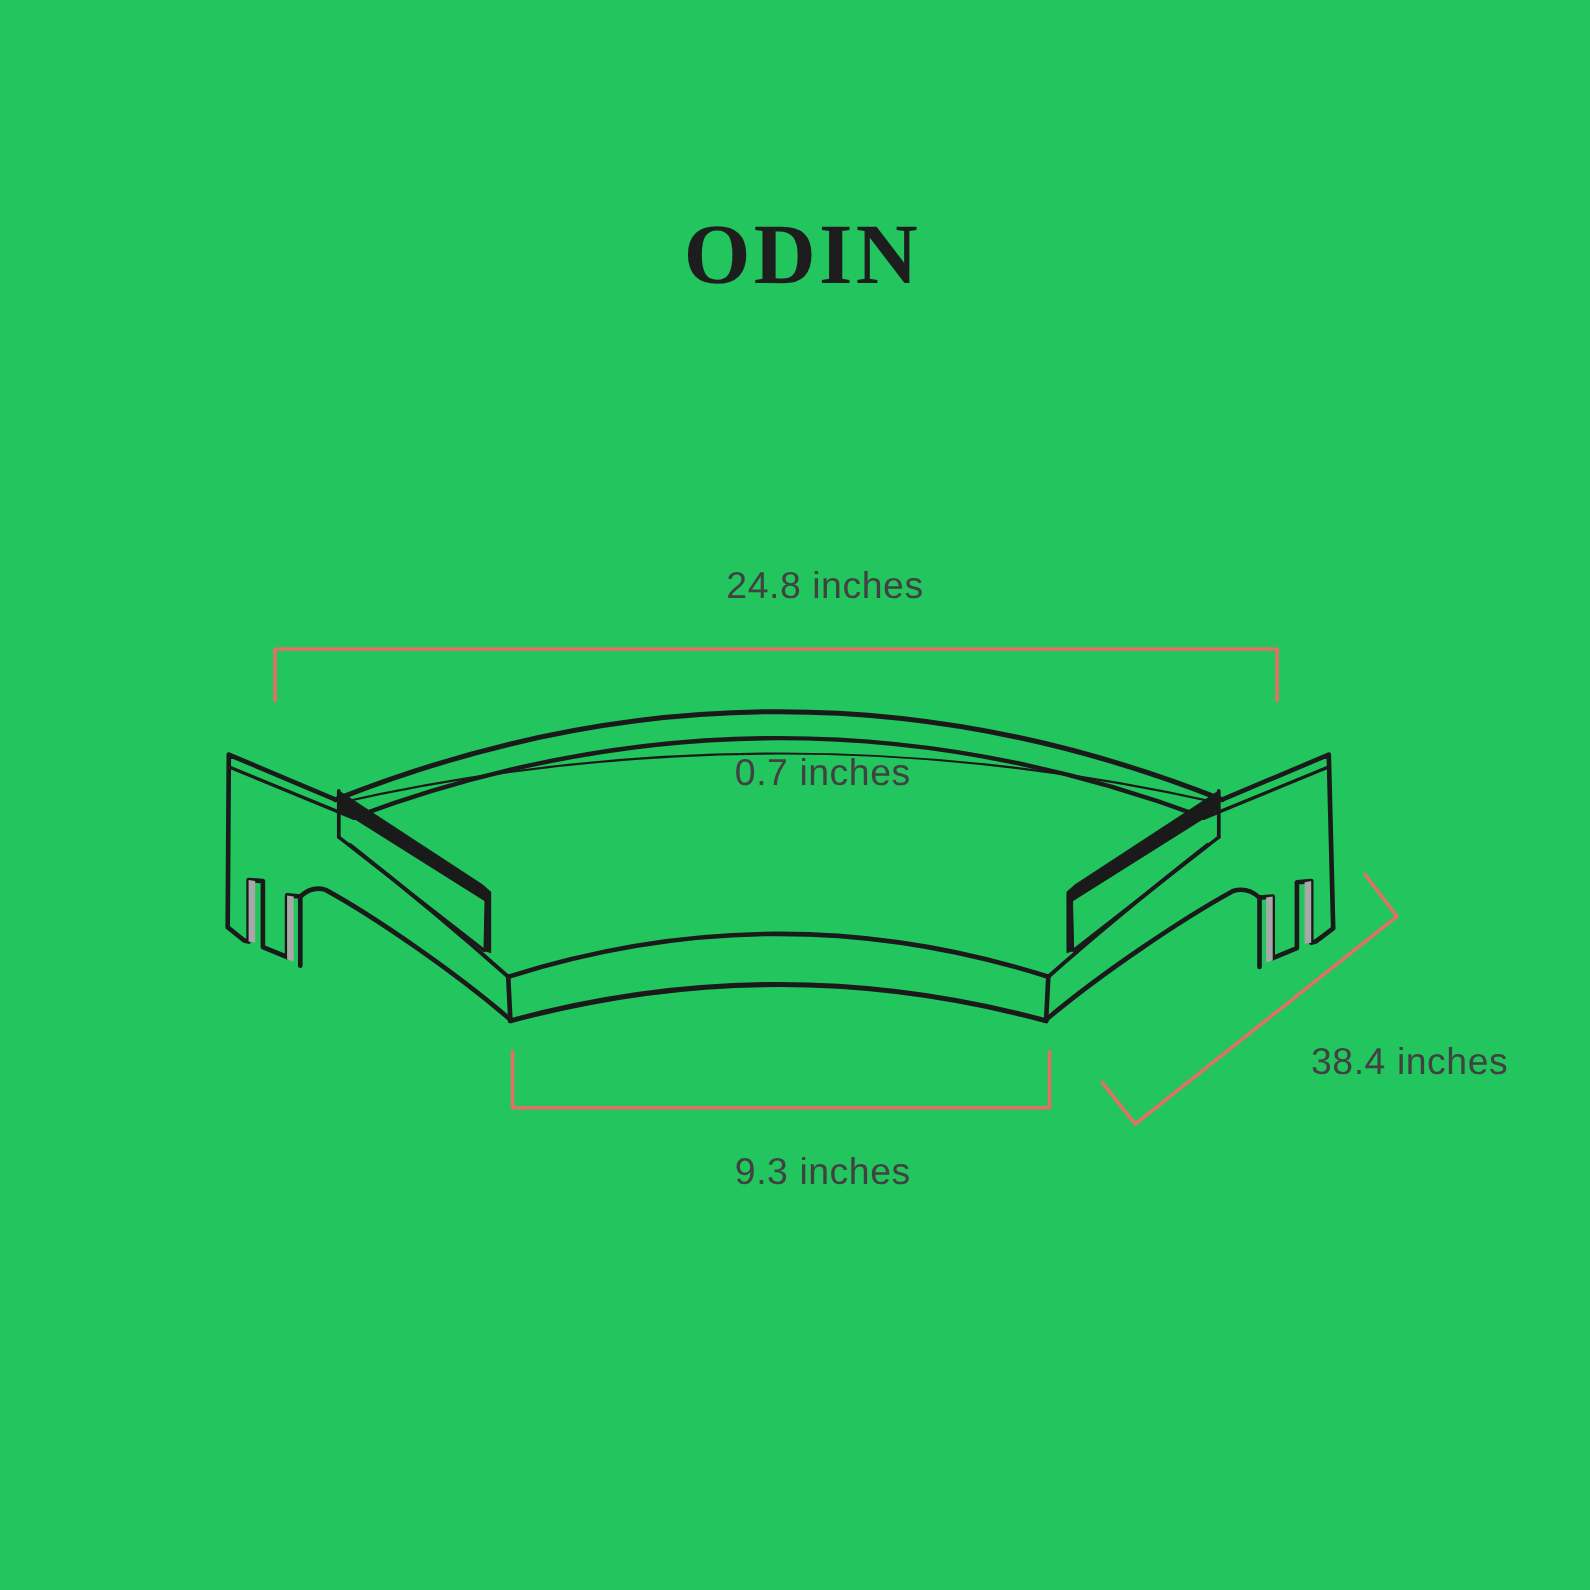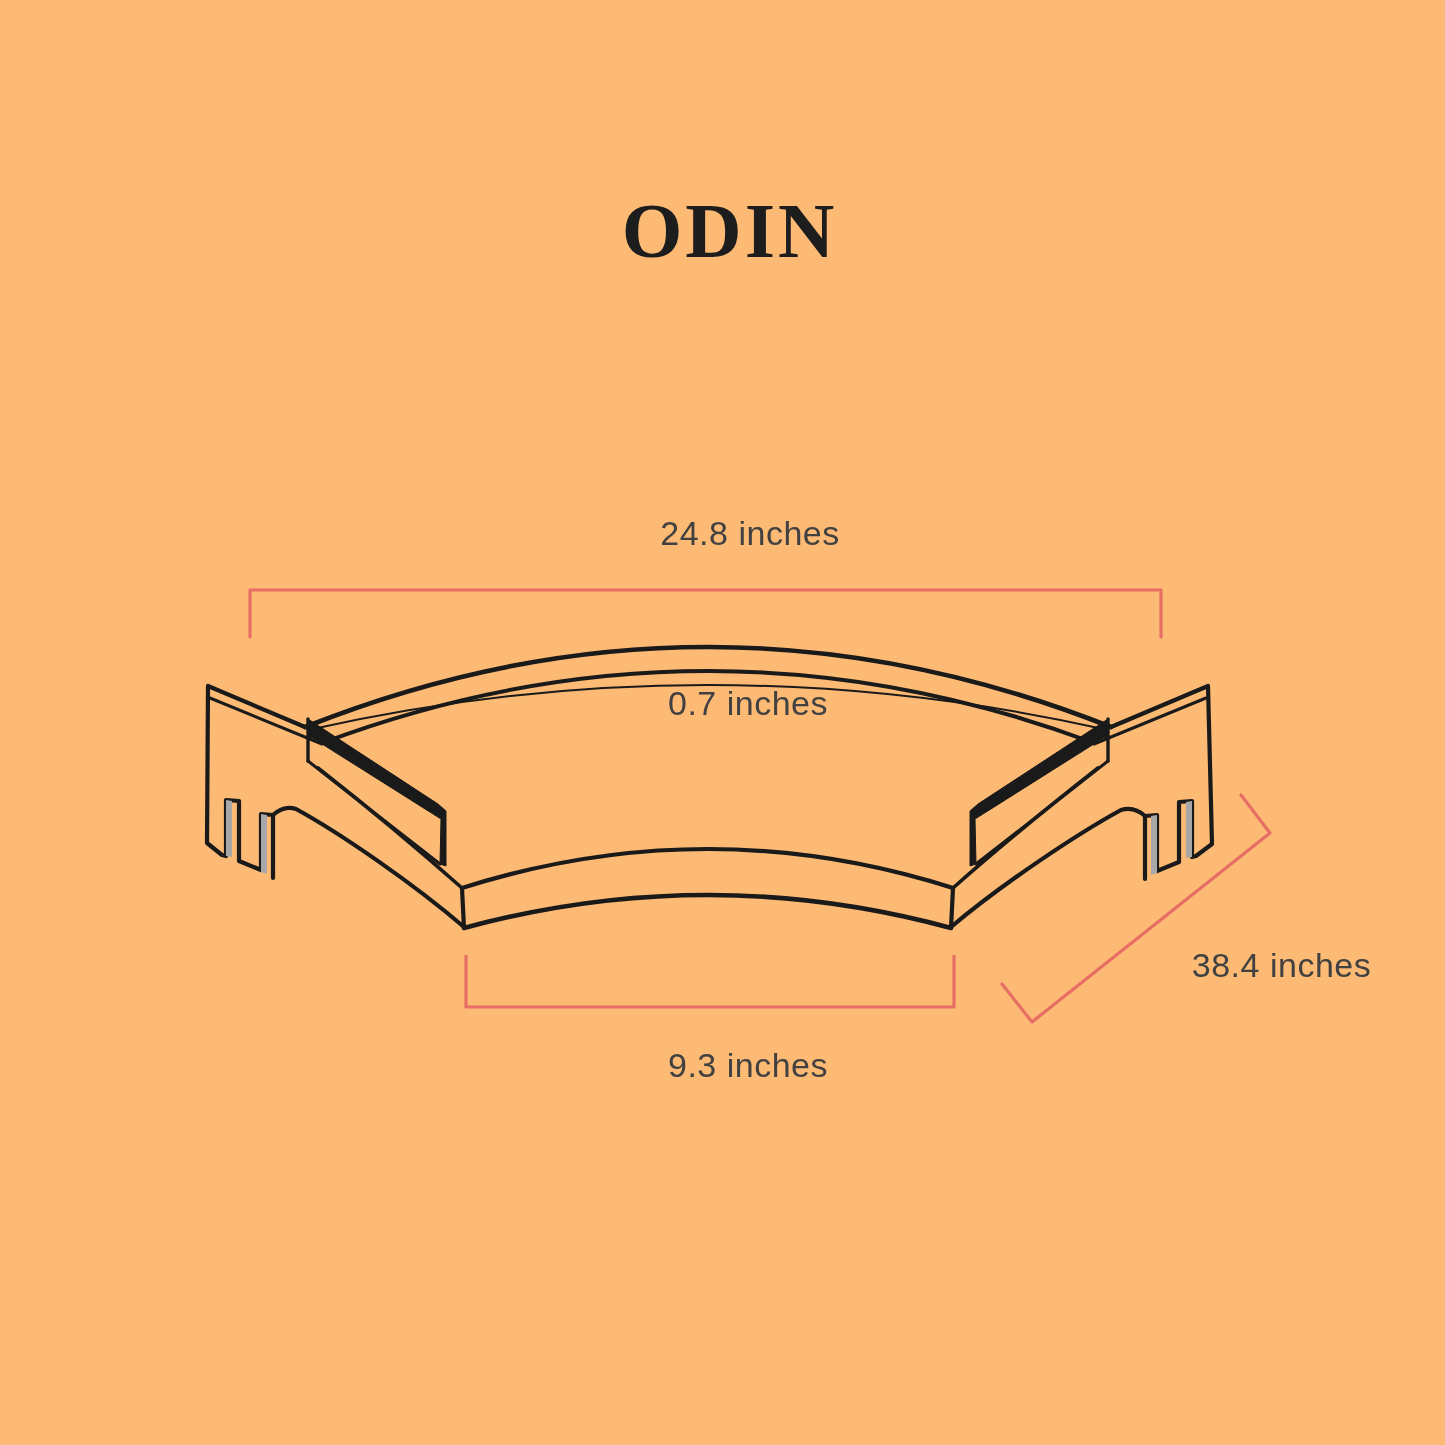--- a/index.html
+++ b/index.html
@@ -6,21 +6,21 @@
     --color-line:#1a1a1a;
     --color-dimension-line:#e66e65;
     --color-label-text:#414141;
     --color-slot-shading:#a8a8a8;
     --color-title-text:#1d1d1d;
   }
   html,body{margin:0;padding:0;background:#fff;}
   .canvas{
     position:relative;
     width:1445px;height:1445px;
-    background:#fdba74;
+    background:#22c55e;
     overflow:hidden;
     font-family:"Liberation Sans", sans-serif;
   }
   .title{
     position:absolute;
     left:14px;right:0;top:186px;
     text-align:center;
     font-family:"Liberation Serif", serif;
     font-weight:700;
     font-size:78px;

